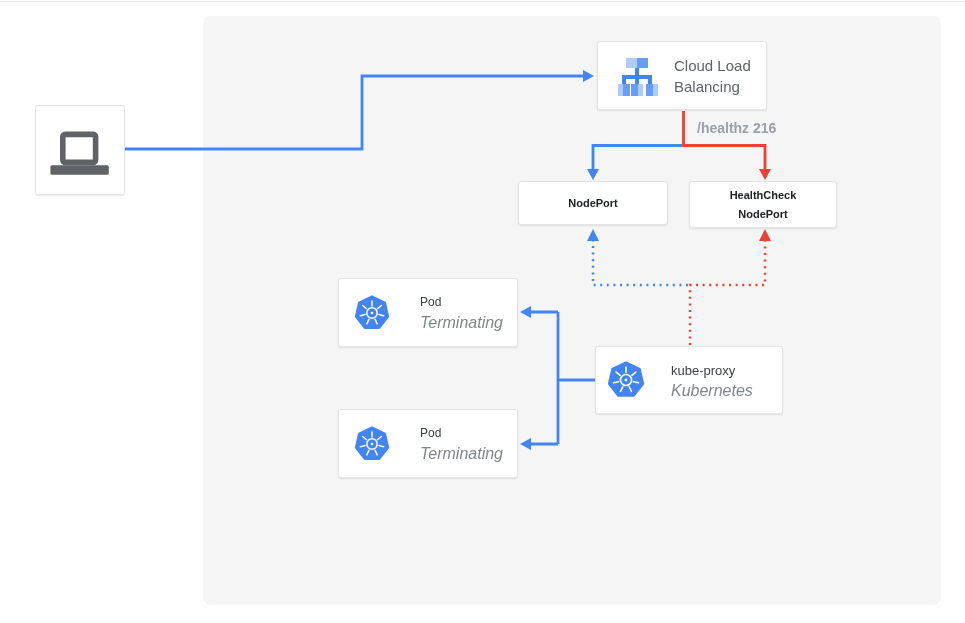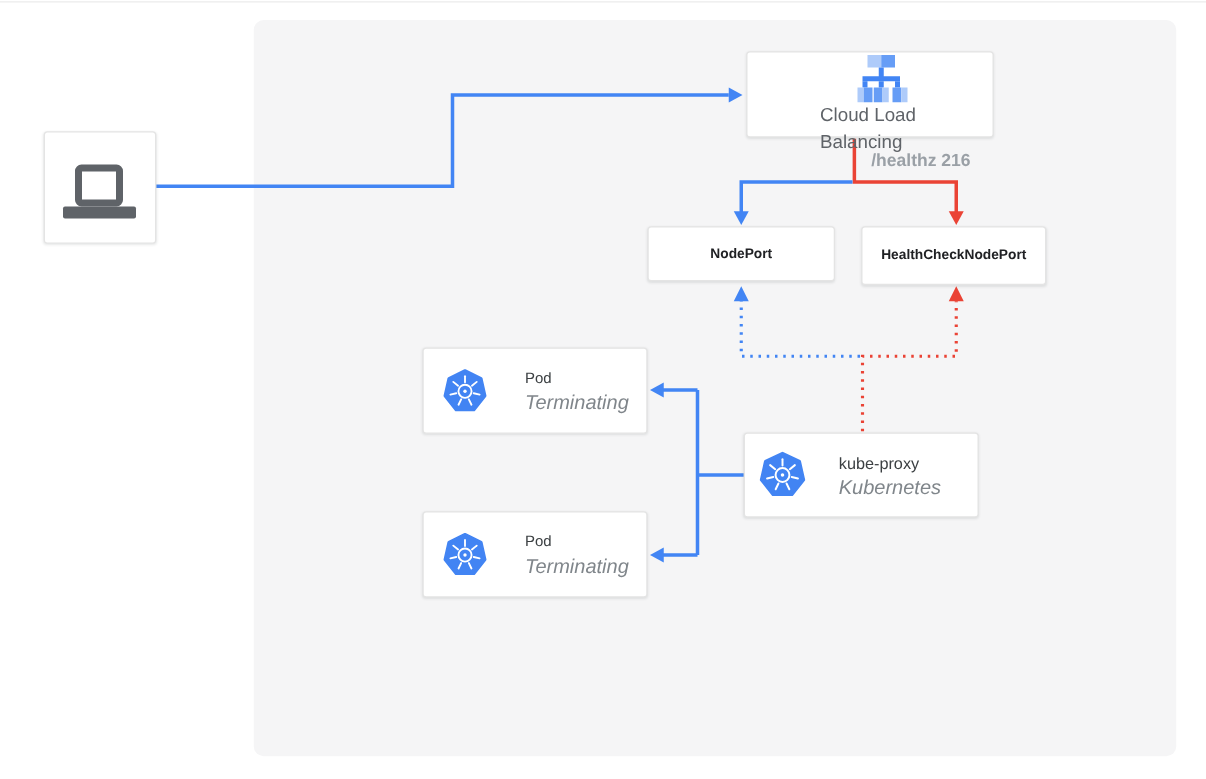--- a/index.html
+++ b/index.html
@@ -10,26 +10,26 @@
   *{margin:0;padding:0;box-sizing:border-box;}
   body{font-family:"Liberation Sans", sans-serif; background:#ffffff;}
   .stage{position:relative;width:965px;height:623px;background:#fff;overflow:hidden;}
   .topline{position:absolute;left:0;top:1px;width:965px;height:1px;background:#ececec;}
   .panel{position:absolute;left:203px;top:16px;width:738px;height:589px;background:var(--panel-gray);border-radius:8px;}
   .nodes-container{position:absolute;left:288px;top:198px;width:567px;height:351px;background:var(--container-blue);border-radius:6px;}
   .nodes-label{position:absolute;left:20px;top:12px;font-size:15px;color:var(--title-text);}
   .card{position:absolute;background:#fff;border:1px solid var(--card-border);border-radius:3px;
         box-shadow:0 1px 2px rgba(60,64,67,.12);display:flex;align-items:center;}
   .laptop-card{left:35px;top:105px;width:90px;height:90px;justify-content:center;}
-  .clb-card{left:597px;top:41px;width:198px;height:69px;flex-direction:column;}
+  .clb-card{left:597px;top:41px;width:170px;height:69px;}
   .clb-card .txt{margin-left:15px;width:95px;font-size:15px;line-height:21px;color:var(--icon-gray);}
   .clb-icon{margin-left:17px;width:44px;height:40px;flex:none;}
   .port-card{justify-content:center;text-align:center;font-weight:bold;font-size:11px;color:var(--bold-text);align-items:center;}
   .nodeport-card{left:518px;top:181px;width:150px;height:44px;}
-  .hc-card{left:689px;top:181px;width:148px;height:47px;flex-direction:row;line-height:19px;}
+  .hc-card{left:689px;top:181px;width:148px;height:47px;flex-direction:column;line-height:19px;}
   .entity-card .k8s-icon{margin-left:15px;width:36px;height:36px;flex:none;}
   .entity-card .txt{margin-left:30px;}
   .entity-card .title{font-size:12px;color:var(--title-text);line-height:21px;}
   .entity-card .sub{font-size:16px;color:var(--sub-text);line-height:20px;font-style:italic;}
   .pod1-card{left:338px;top:278px;width:180px;height:69px;}
   .pod2-card{left:338px;top:409px;width:180px;height:69px;}
   .kp-card{left:595px;top:346px;width:188px;height:68px;}
   .kp-card .k8s-icon{margin-left:11px;width:38px;height:38px;}
   .kp-card .txt{margin-left:26px;}
   .kp-card .title{font-size:13px;}

